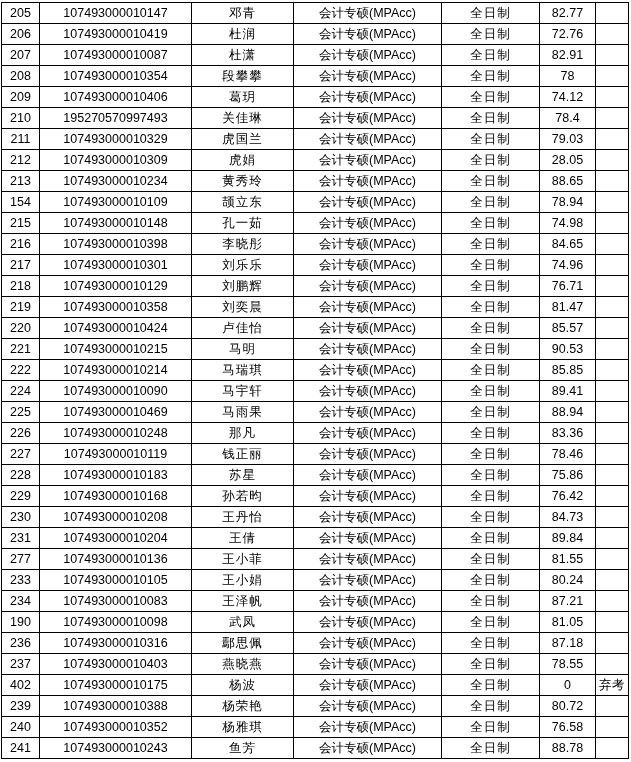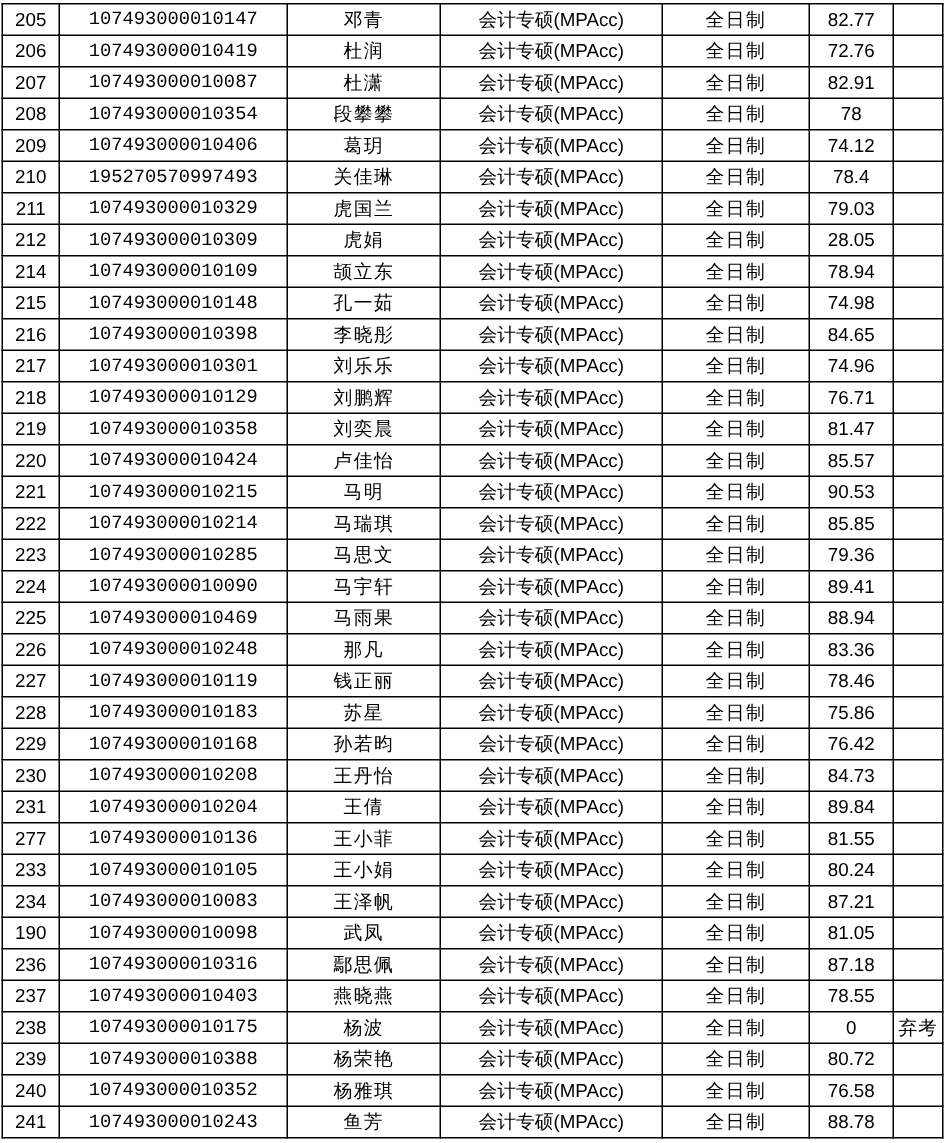--- a/index.html
+++ b/index.html
@@ -40,21 +40,21 @@
   }
   col.c-index { width: 38px; }
   col.c-id    { width: 152px; }
   col.c-name  { width: 102px; }
   col.c-major { width: 148px; }
   col.c-type  { width: 98px; }
   col.c-score { width: 56px; }
   col.c-note  { width: 33px; }
 
   td.index-cell { font-size: 12.5px; }
-  td.id-cell { font-size: 12.5px; letter-spacing: 0px; font-family: Liberation Mono, monospace; }
+  td.id-cell { font-size: 12.5px; letter-spacing: 0px; }
   td.name-cell { font-size: 13px; letter-spacing: 1px; }
   td.major-cell { font-size: 12.5px; }
   td.type-cell { font-size: 12.5px; letter-spacing: 1px; }
   td.score-cell { font-size: 12.5px; }
   td.note-cell { font-size: 12.5px; letter-spacing: 0.5px; }
 </style>
 </head>
 <body>
 
 <div class="sheet">
@@ -135,21 +135,30 @@
         <tr>
           <td class="index-cell">212</td>
           <td class="id-cell">107493000010309</td>
           <td class="name-cell">虎娟</td>
           <td class="major-cell">会计专硕(MPAcc)</td>
           <td class="type-cell">全日制</td>
           <td class="score-cell">28.05</td>
           <td class="note-cell"></td>
         </tr>
         <tr>
-          <td class="index-cell">214</td>
+          <td class="index-cell">213</td>
+          <td class="id-cell">107493000010234</td>
+          <td class="name-cell">黄秀玲</td>
+          <td class="major-cell">会计专硕(MPAcc)</td>
+          <td class="type-cell">全日制</td>
+          <td class="score-cell">88.65</td>
+          <td class="note-cell"></td>
+        </tr>
+        <tr>
+          <td class="index-cell">154</td>
           <td class="id-cell">107493000010109</td>
           <td class="name-cell">颉立东</td>
           <td class="major-cell">会计专硕(MPAcc)</td>
           <td class="type-cell">全日制</td>
           <td class="score-cell">78.94</td>
           <td class="note-cell"></td>
         </tr>
         <tr>
           <td class="index-cell">215</td>
           <td class="id-cell">107493000010148</td>
@@ -216,29 +225,20 @@
         <tr>
           <td class="index-cell">222</td>
           <td class="id-cell">107493000010214</td>
           <td class="name-cell">马瑞琪</td>
           <td class="major-cell">会计专硕(MPAcc)</td>
           <td class="type-cell">全日制</td>
           <td class="score-cell">85.85</td>
           <td class="note-cell"></td>
         </tr>
         <tr>
-          <td class="index-cell">223</td>
-          <td class="id-cell">107493000010285</td>
-          <td class="name-cell">马思文</td>
-          <td class="major-cell">会计专硕(MPAcc)</td>
-          <td class="type-cell">全日制</td>
-          <td class="score-cell">79.36</td>
-          <td class="note-cell"></td>
-        </tr>
-        <tr>
           <td class="index-cell">224</td>
           <td class="id-cell">107493000010090</td>
           <td class="name-cell">马宇轩</td>
           <td class="major-cell">会计专硕(MPAcc)</td>
           <td class="type-cell">全日制</td>
           <td class="score-cell">89.41</td>
           <td class="note-cell"></td>
         </tr>
         <tr>
           <td class="index-cell">225</td>
@@ -351,21 +351,21 @@
         <tr>
           <td class="index-cell">237</td>
           <td class="id-cell">107493000010403</td>
           <td class="name-cell">燕晓燕</td>
           <td class="major-cell">会计专硕(MPAcc)</td>
           <td class="type-cell">全日制</td>
           <td class="score-cell">78.55</td>
           <td class="note-cell"></td>
         </tr>
         <tr>
-          <td class="index-cell">238</td>
+          <td class="index-cell">402</td>
           <td class="id-cell">107493000010175</td>
           <td class="name-cell">杨波</td>
           <td class="major-cell">会计专硕(MPAcc)</td>
           <td class="type-cell">全日制</td>
           <td class="score-cell">0</td>
           <td class="note-cell">弃考</td>
         </tr>
         <tr>
           <td class="index-cell">239</td>
           <td class="id-cell">107493000010388</td>

